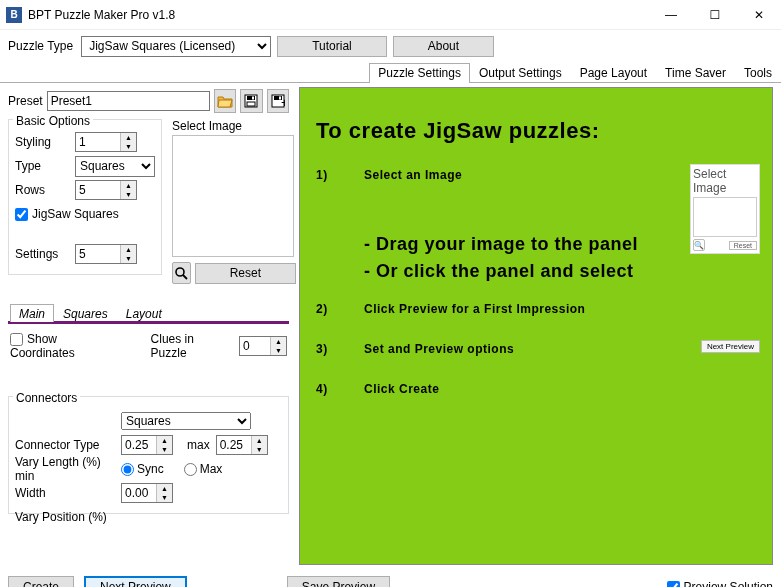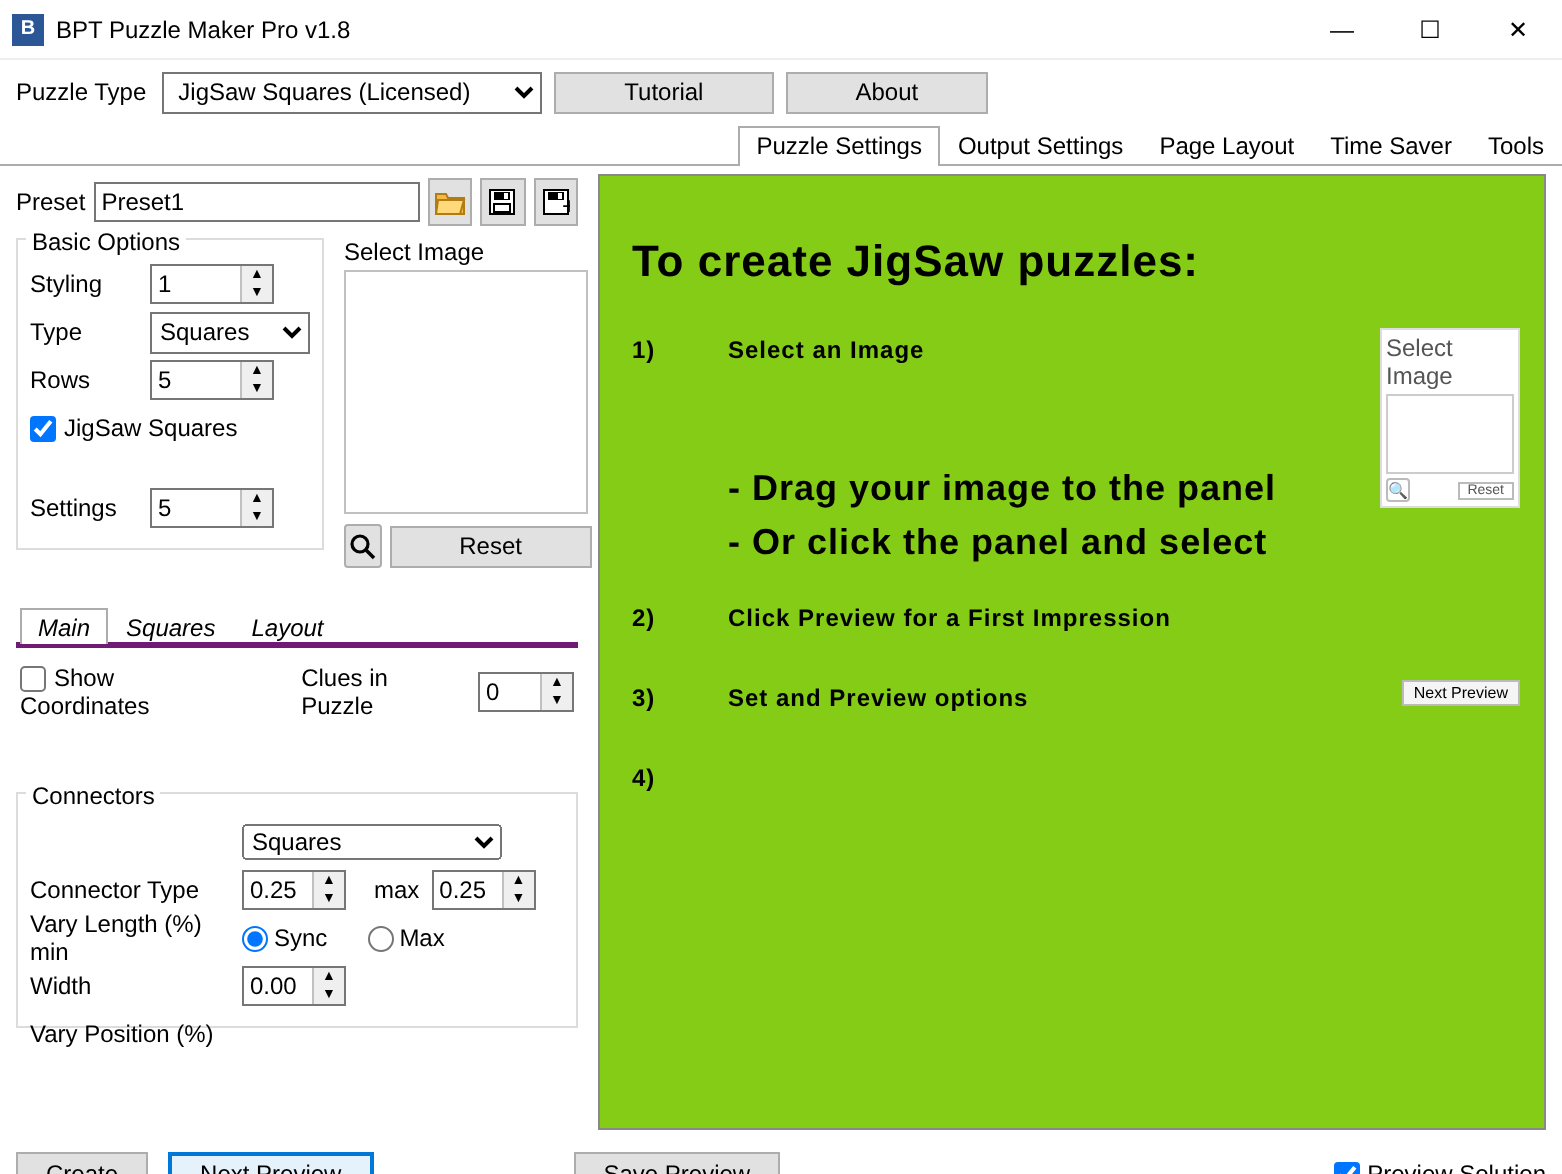--- a/index.html
+++ b/index.html
@@ -258,20 +258,21 @@
           <span class="txt">Click Preview for a First Impression</span>
         </div>
       <div style="height:16px"></div>
       <div class="step">
           <span class="num">3)</span>
           <span class="txt">Set and Preview options</span>
         </div>
       <div style="height:16px"></div>
       <div class="step">
           <span class="num">4)</span>
+          <span class="txt">Click Create</span>
         </div>
 
       <div class="mini-img">
         <div>Select Image</div>
         <div class="box"></div>
         <div class="row2">
             <div class="mag">🔍</div>
             <div class="rst">Reset</div>
           </div>
       </div>

